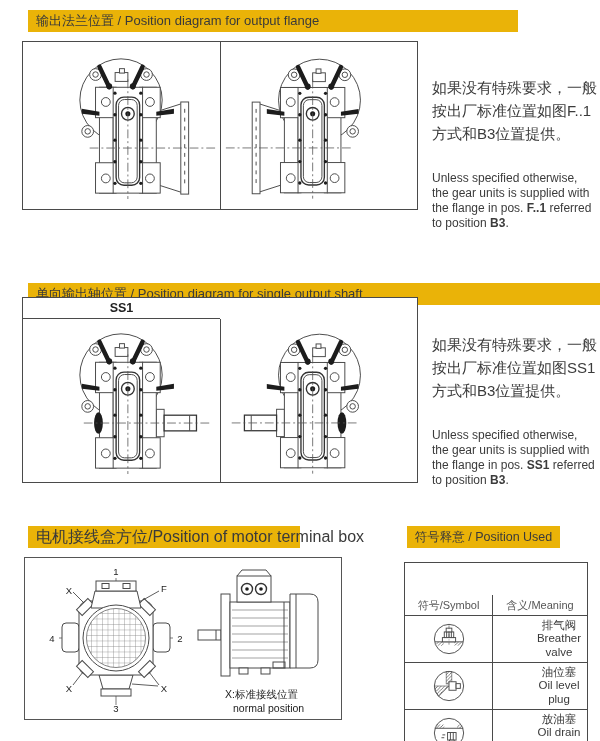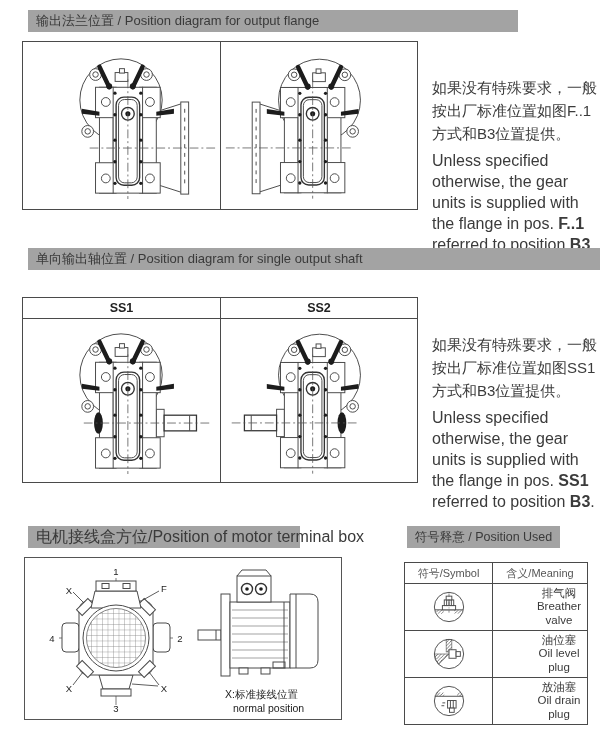--- a/index.html
+++ b/index.html
@@ -1,39 +1,39 @@
 <!DOCTYPE html>
 <html><head>
 <meta charset="utf-8">
 <style>
   html,body{margin:0;padding:0;background:#fff;}
   .page{position:relative;width:600px;height:741px;background:#fff;overflow:hidden;
         font-family:"Liberation Sans","DejaVu Sans",sans-serif;color:#3a3a3a;}
-  .bar{position:absolute;height:22px;background:#a3a3a3;color:#3a3a3a;
+  .bar{position:absolute;height:22px;background:#eab308;color:#3a3a3a;
        font-size:13px;line-height:22px;padding-left:8px;box-sizing:border-box;white-space:nowrap;}
   .bar-sym{padding-left:0;text-align:center;font-size:12.5px;}
   .dtable{position:absolute;left:22px;width:394px;background:#fff;border:1.5px solid #4a4a4a;}
   .thead{display:grid;grid-template-columns:1fr 1fr;}
   .th{height:21px;line-height:21px;text-align:center;font-weight:bold;font-size:12.5px;color:#222;
       border-bottom:1.2px solid #4a4a4a;box-sizing:border-box;}
   .th + .th{border-left:1.2px solid #4a4a4a;}
   .trow{display:grid;grid-template-columns:1fr 1fr;}
   .cell{position:relative;overflow:hidden;}
   .cell + .cell{border-left:1.2px solid #4a4a4a;}
   .cell svg{display:block;width:100%;height:100%;}
   .note{position:absolute;left:432px;width:164px;color:#3b3b3b;}
   .zhl{font-size:15px;line-height:23px;white-space:nowrap;}
-  .enp{margin:5px 0 0 0;font-size:16px;line-height:21px;}
+  .enp{margin:26px 0 0 0;font-size:12px;line-height:15px;}
   .mbox{position:absolute;left:24px;top:557px;width:318px;height:163px;background:#fff;
         border:1px solid #555;box-sizing:border-box;}
   .mbox svg{display:block;}
   .symtable{position:absolute;left:404px;top:562px;width:184px;background:#fff;
             border:1.2px solid #4a4a4a;box-sizing:border-box;}
   .shead{display:grid;grid-template-columns:87px 1fr;border-bottom:1.1px solid #4a4a4a;}
-  .sh{height:20px;line-height:20px;text-align:center;font-size:11px;color:#555;}
+  .sh{height:20px;line-height:20px;text-align:center;font-size:11px;color:#555;margin-top:32px;}
   .sh2{border-left:1.1px solid #4a4a4a;}
   .srow{display:grid;grid-template-columns:87px 1fr;height:46px;border-bottom:1.1px solid #4a4a4a;}
   .srow:last-child{border-bottom:none;}
   .sicell{display:flex;align-items:center;justify-content:center;}
   .smean{border-left:1.1px solid #4a4a4a;display:flex;flex-direction:column;align-items:center;
          justify-content:center;font-size:11.5px;line-height:13.5px;color:#3a3a3a;text-align:center;padding-left:38px;}
   
   .ln{fill:none;stroke:#4a4a4a;stroke-width:1;}
   .lnthin{fill:none;stroke:#666;stroke-width:0.6;}
   .ln2{fill:none;stroke:#333;stroke-width:1.4;}
@@ -189,26 +189,25 @@
     </div>
   </div>
 
   <div class="note" style="top:76px">
       <div class="zhl">如果没有特殊要求，一般</div>
       <div class="zhl">按出厂标准位置如图F..1</div>
       <div class="zhl">方式和B3位置提供。</div>
       <p class="enp"><span>Unless specified otherwise, the gear units is supplied with the flange in pos. </span><span style="font-weight: bold;">F..1</span><span> referred to position </span><span style="font-weight: bold;">B3</span><span>.</span></p>
     </div>
 
-  <div class="bar" style="left:28px;top:248px;width:572px">单向输出轴位置 / Position diagram for single output shaft</div>
+  <div class="bar" style="left:28px;top:283px;width:572px">单向输出轴位置 / Position diagram for single output shaft</div>
 
   <div class="dtable" style="top:297px">
     <div class="thead">
       <div class="th">SS1</div>
-      <div class="th">SS2</div>
     </div>
     <div class="trow" style="height:163px">
       <div class="cell">
           <svg viewBox="0 0 201 166" preserveAspectRatio="xMidYMid meet">
             <circle cx="100" cy="57" r="42" class="ln"></circle>
             <circle cx="74" cy="31" r="6" class="wln"></circle>
             <circle cx="74" cy="31" r="2.8" class="ln"></circle>
             <circle cx="126" cy="31" r="6" class="wln"></circle>
             <circle cx="126" cy="31" r="2.8" class="ln"></circle>
             <circle cx="66" cy="89" r="6" class="wln"></circle>

